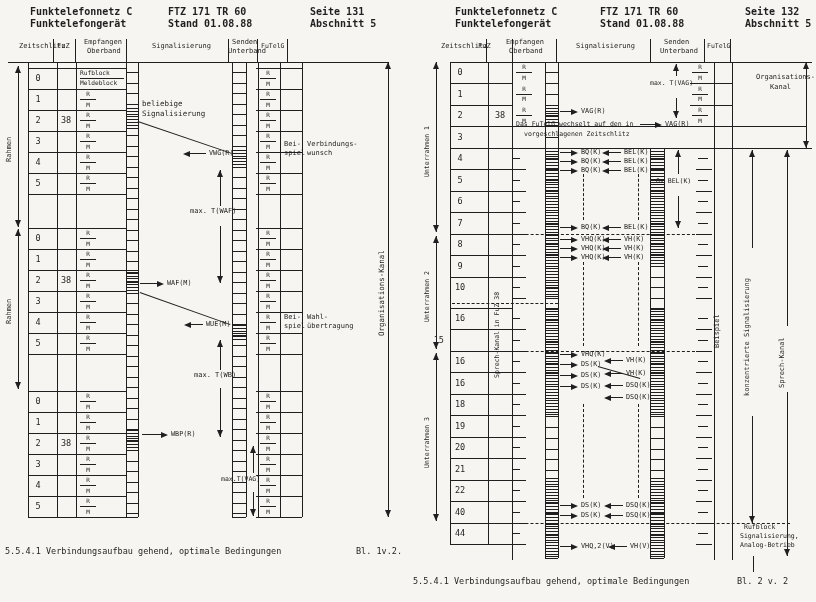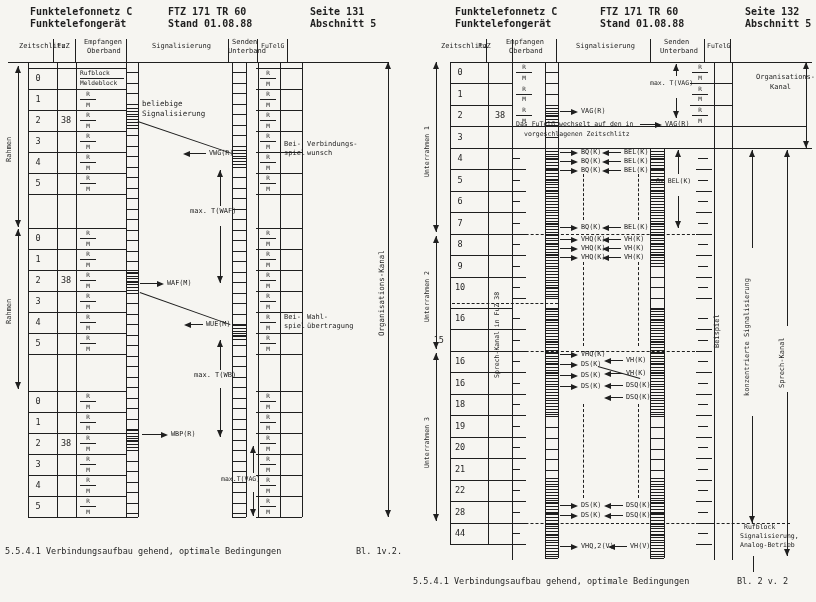--- a/index.html
+++ b/index.html
@@ -777,21 +777,21 @@
     <div style="position: absolute; left: 512px; top: 479.5px; width: 14px; height: 0px; border-top: 1px solid rgb(31, 31, 31);"></div>
     <div style="position: absolute; left: 698px; top: 468.75px; width: 10px; height: 0px; border-top: 1px solid rgb(31, 31, 31);"></div>
     <div style="position: absolute; left: 696px; top: 479.5px; width: 16px; height: 0px; border-top: 1px solid rgb(31, 31, 31);"></div>
     <div style="position: absolute; left: 450px; top: 479.5px; width: 62px; height: 0px; border-top: 1px solid rgb(31, 31, 31);"></div>
     <div style="position: absolute; left: 452px; top: 486.25px; font-size: 8.5px; line-height: 1.12; white-space: nowrap; width: 16px; text-align: center;">22</div>
     <div style="position: absolute; left: 512px; top: 490.25px; width: 8px; height: 0px; border-top: 1px solid rgb(31, 31, 31);"></div>
     <div style="position: absolute; left: 512px; top: 501px; width: 14px; height: 0px; border-top: 1px solid rgb(31, 31, 31);"></div>
     <div style="position: absolute; left: 698px; top: 490.25px; width: 10px; height: 0px; border-top: 1px solid rgb(31, 31, 31);"></div>
     <div style="position: absolute; left: 696px; top: 501px; width: 16px; height: 0px; border-top: 1px solid rgb(31, 31, 31);"></div>
     <div style="position: absolute; left: 450px; top: 501px; width: 62px; height: 0px; border-top: 1px solid rgb(31, 31, 31);"></div>
-    <div style="position: absolute; left: 452px; top: 507.75px; font-size: 8.5px; line-height: 1.12; white-space: nowrap; width: 16px; text-align: center;">28</div>
+    <div style="position: absolute; left: 452px; top: 507.75px; font-size: 8.5px; line-height: 1.12; white-space: nowrap; width: 16px; text-align: center;">40</div>
     <div style="position: absolute; left: 512px; top: 511.75px; width: 8px; height: 0px; border-top: 1px solid rgb(31, 31, 31);"></div>
     <div style="position: absolute; left: 512px; top: 522.5px; width: 14px; height: 0px; border-top: 1px solid rgb(31, 31, 31);"></div>
     <div style="position: absolute; left: 698px; top: 511.75px; width: 10px; height: 0px; border-top: 1px solid rgb(31, 31, 31);"></div>
     <div style="position: absolute; left: 696px; top: 522.5px; width: 16px; height: 0px; border-top: 1px solid rgb(31, 31, 31);"></div>
     <div style="position: absolute; left: 450px; top: 522.5px; width: 62px; height: 0px; border-top: 1px solid rgb(31, 31, 31);"></div>
     <div style="position: absolute; left: 452px; top: 529.25px; font-size: 8.5px; line-height: 1.12; white-space: nowrap; width: 16px; text-align: center;">44</div>
     <div style="position: absolute; left: 512px; top: 533.25px; width: 8px; height: 0px; border-top: 1px solid rgb(31, 31, 31);"></div>
     <div style="position: absolute; left: 512px; top: 544px; width: 14px; height: 0px; border-top: 1px solid rgb(31, 31, 31);"></div>
     <div style="position: absolute; left: 698px; top: 533.25px; width: 10px; height: 0px; border-top: 1px solid rgb(31, 31, 31);"></div>
     <div style="position: absolute; left: 696px; top: 544px; width: 16px; height: 0px; border-top: 1px solid rgb(31, 31, 31);"></div>

